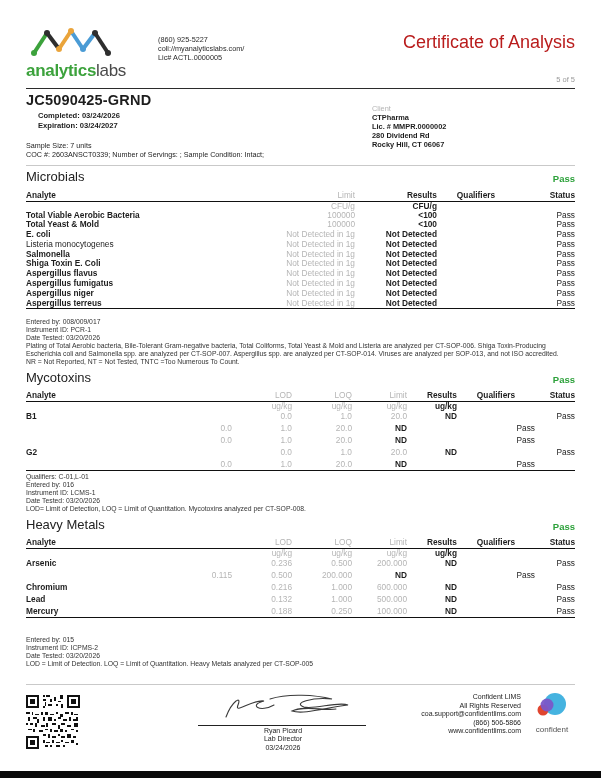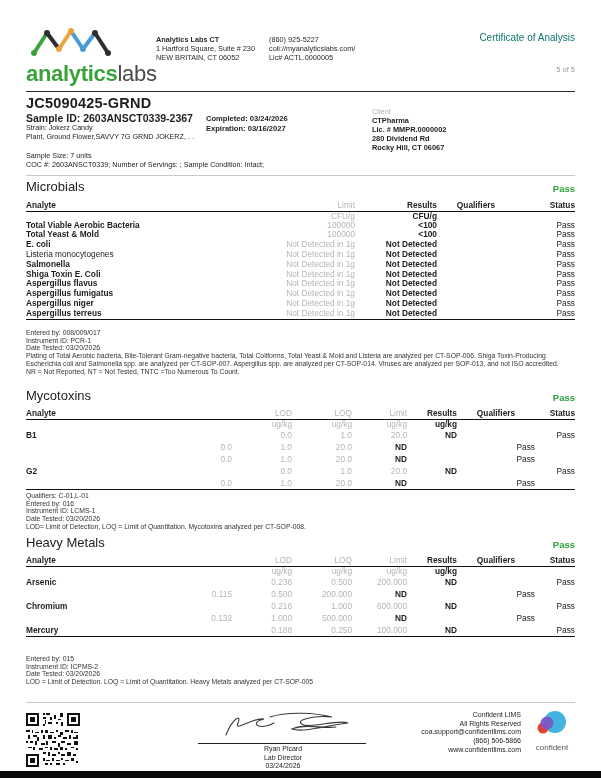--- a/index.html
+++ b/index.html
@@ -3,28 +3,28 @@
 <meta charset="utf-8">
 <style>
   * { margin:0; padding:0; box-sizing:border-box; }
   html,body { width:601px; height:778px; background:#ffffff; overflow:hidden;
               font-family:"Liberation Sans", sans-serif; color:#1d1d1d; position:relative; }
   .page { padding:26px 26px 0 26px; position:relative; width:601px; height:771px; }
 
   
   .hdr { display:flex; align-items:flex-start; }
   .logo-col { width:118px; }
-  .wordmark { font-size:22px; font-weight:700; letter-spacing:-0.3px; margin-top:1px; }
+  .wordmark { font-size:17px; font-weight:700; letter-spacing:-0.3px; margin-top:1px; }
   .wordmark .g { color:#3ca23c; }
   .wordmark .k { color:#4a4a4a; font-weight:400; }
   .lab-col { margin-left:12px; font-size:7.3px; line-height:9px; padding-top:9px; color:#2a2a2a; }
   .lab-col .b { font-weight:700; }
   .contact-col { margin-left:14px; font-size:7.3px; line-height:9px; padding-top:9px; color:#2a2a2a; }
   .title-col { margin-left:auto; text-align:right; padding-top:6px; }
-  .doc-title { font-size:10px; color:#0f766e; font-weight:400; }
+  .doc-title { font-size:18px; color:#b91c1c; font-weight:400; }
   .page-ind { font-size:7.5px; color:#9a9a9a; margin-top:22px; }
   .rule-dark { border:none; border-top:1.6px solid #2b2b2b; margin-top:4px; }
   .rule-thin { border:none; border-top:1px solid #c9c9c9; }
 
   
   .samp-wrap { display:flex; margin-top:3px; }
   .samp-left { width:318px; }
   .samp-name { font-size:14.5px; font-weight:800; letter-spacing:0.2px; }
   .biotrack { font-size:7.2px; margin-top:1px; }
   .idrow { display:flex; margin-top:1px; }
@@ -92,49 +92,39 @@
         <circle cx="8" cy="27" r="3" fill="#3ca23c"></circle>
         <circle cx="21" cy="7" r="3" fill="#2e2e2e"></circle>
         <circle cx="33" cy="23" r="3" fill="#eaa43b"></circle>
         <circle cx="45" cy="5" r="3" fill="#eaa43b"></circle>
         <circle cx="57" cy="23" r="3" fill="#4a9bd5"></circle>
         <circle cx="69" cy="7" r="3" fill="#2e2e2e"></circle>
         <circle cx="82" cy="27" r="3" fill="#2e2e2e"></circle>
       </svg>
       <div class="wordmark"><span class="g">analytics</span><span class="k">labs</span></div>
     </div>
-    <div class="lab-col">
-      <div class="b">Analytics Labs CT</div>
-      <div>1 Hartford Square, Suite # 230</div>
-      <div>NEW BRITAIN, CT 06052</div>
-    </div>
     <div class="contact-col">
       <div>(860) 925-5227</div>
       <div>coli://myanalyticslabs.com/</div>
       <div>Lic# ACTL.0000005</div>
     </div>
     <div class="title-col">
       <div class="doc-title">Certificate of Analysis</div>
       <div class="page-ind">5 of 5</div>
     </div>
   </div>
   <hr class="rule-dark">
 
   <div class="samp-wrap">
     <div class="samp-left">
       <div class="samp-name">JC5090425-GRND</div>
       <div class="idrow">
-        <div class="idcol">
-          <div class="sid">Sample ID: 2603ANSCT0339-2367</div>
-          <div class="small">Strain: Jokerz Candy</div>
-          <div class="small">Plant, Ground Flower,SAVVY 7G GRND JOKERZ, . .</div>
-        </div>
         <div class="datecol">
           <div>Completed: 03/24/2026</div>
-          <div>Expiration: 03/16/2027</div>
+          <div>Expiration: 03/24/2027</div>
         </div>
       </div>
       <div class="sampsize">Sample Size: 7 units</div>
       <div class="cocline">COC #: 2603ANSCT0339; Number of Servings: ; Sample Condition: Intact;</div>
     </div>
     <div class="client-col">
       <div class="client-label">Client</div>
       <div class="client-name">CTPharma</div>
       <div class="sb">Lic. # MMPR.0000002</div>
       <div class="sb">280 Dividend Rd</div>
@@ -236,21 +226,21 @@
     </div>
     <div class="notes">
       <div>Entered by: 008/009/017</div>
       <div>Instrument ID: PCR-1</div>
       <div>Date Tested: 03/20/2026</div>
       <div>Plating of Total Aerobic bacteria, Bile-Tolerant Gram-negative bacteria, Total Coliforms, Total Yeast &amp; Mold and Listeria are analyzed per CT-SOP-006. Shiga Toxin-Producing Escherichia coli and Salmonella spp. are analyzed per CT-SOP-007. Aspergillus spp. are analyzed per CT-SOP-014. Viruses are analyzed per SOP-013, and not ISO accredited.</div>
       <div>NR = Not Reported, NT = Not Tested, TNTC =Too Numerous To Count.</div>
     </div>
   </section>
 
-  <section style="margin-top:12px;">
+  <section style="margin-top:4px;">
     <div class="sec-head">
       <div class="sec-title">Mycotoxins</div>
       <div class="pass">Pass</div>
     </div>
     <div class="tbl" style="margin-top:5px;">
       <div class="tr s7 th">
         <span class="c">Analyte</span>
         <span class="c num gray" style="font-weight:400;">LOD</span>
         <span class="c num gray" style="font-weight:400;">LOQ</span>
         <span class="c num gray" style="font-weight:400;">Limit</span>
@@ -363,20 +353,21 @@
       <div class="tr s7 row-t">
           <span class="c" style="font-weight:600;">Chromium</span>
           <span class="c num gray">0.216</span>
           <span class="c num gray">1.000</span>
           <span class="c num gray">600.000</span>
           <span class="c num strong">ND</span>
           <span class="c qual"></span>
           <span class="c st">Pass</span>
         </div>
       <div class="tr s7 row-t">
+          <span class="c" style="font-weight:600;">Lead</span>
           <span class="c num gray">0.132</span>
           <span class="c num gray">1.000</span>
           <span class="c num gray">500.000</span>
           <span class="c num strong">ND</span>
           <span class="c qual"></span>
           <span class="c st">Pass</span>
         </div>
       <div class="tr s7 row-t tbl-end">
           <span class="c" style="font-weight:600;">Mercury</span>
           <span class="c num gray">0.188</span>

